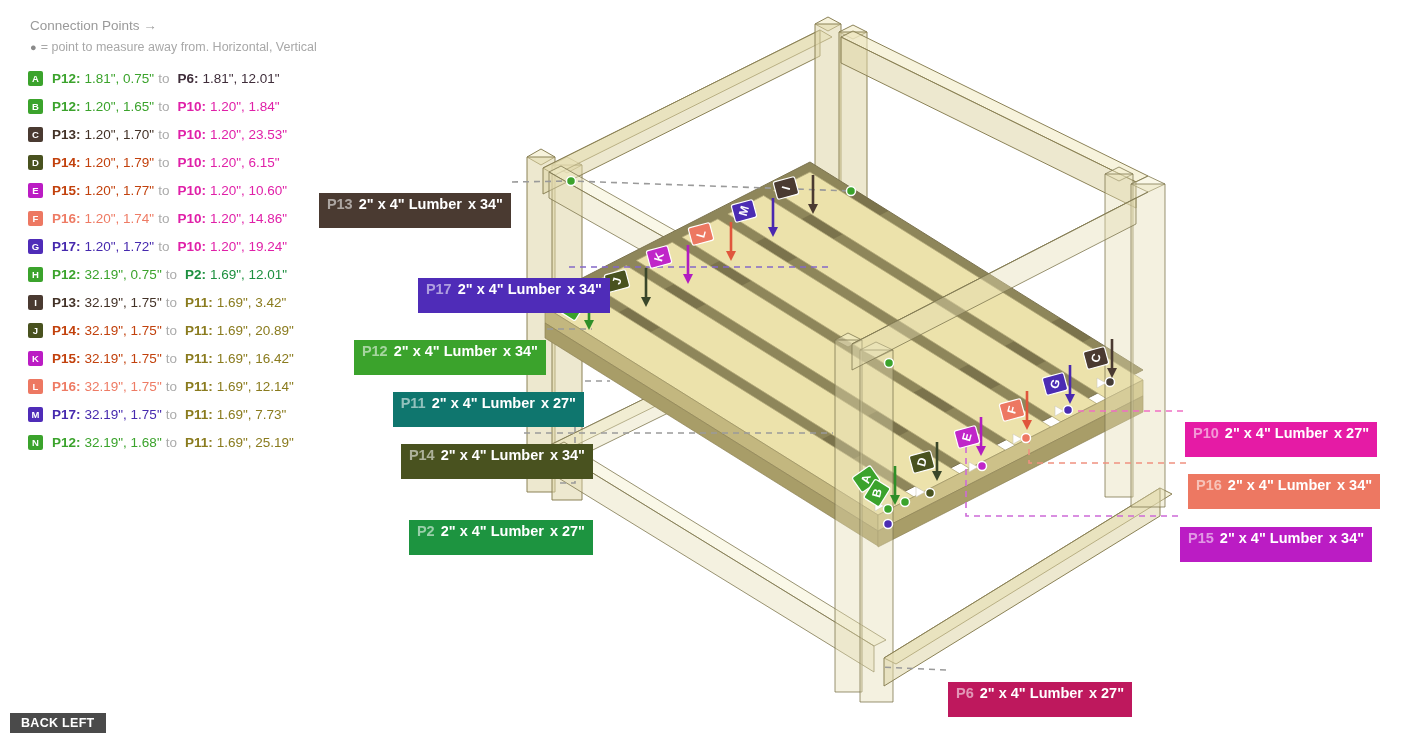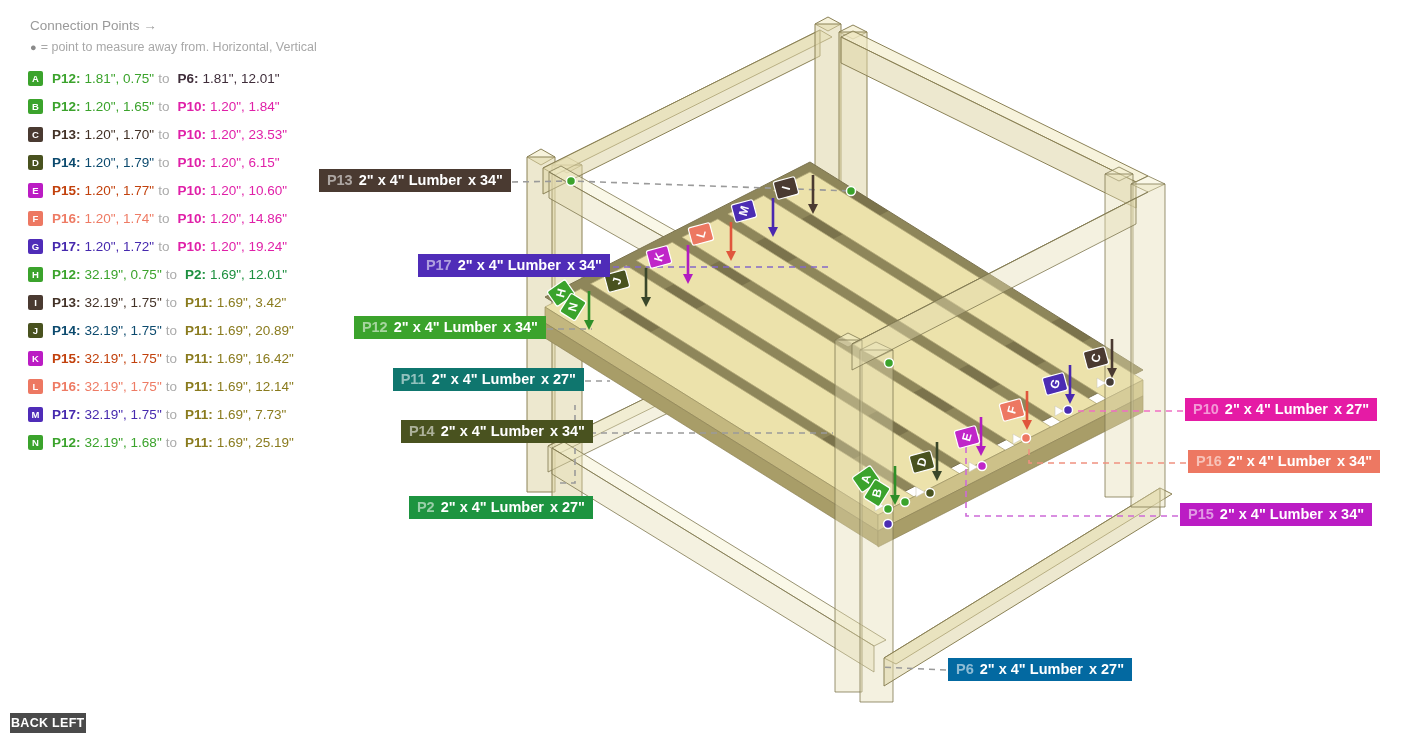--- a/index.html
+++ b/index.html
@@ -11,35 +11,35 @@
   .note .bullet{color:#8a8a8a;font-size:11px;margin-right:4px;}
   
   .legend{position:absolute;left:28px;top:64px;}
   .lrow{height:28px;display:flex;align-items:center;font-size:13.5px;white-space:nowrap;}
   .badge{display:inline-flex;align-items:center;justify-content:center;width:15px;height:15px;
          border-radius:2px;color:#fff;font-weight:bold;font-size:9.5px;margin-right:9px;}
   .pname{font-weight:bold;margin-right:4px;}
   .pval{margin-right:4px;}
   .to{color:#ababab;margin-right:8px;}
   
-  .c-green{color:#3ba32c}.c-dkgreen{color:#1d8f3f}.c-olive{color:#8a7b1e}.c-dkolive{color:#0c4a6e}
+  .c-green{color:#3ba32c}.c-dkgreen{color:#1d8f3f}.c-olive{color:#8a7b1e}.c-dkolive{color:#c2410c}
   .c-brown{color:#433227}.c-plum{color:#3f2d3a}.c-magenta{color:#e020a8}.c-pmag{color:#c2410c}
   .c-indigo{color:#4629ae}.c-salmon{color:#ee7b64}
   
   .bg-green{background:#3ba32c}.bg-dkgreen{background:#1d9440}.bg-olive{background:#0f766e}
-  .bg-dkolive{background:#49521f}.bg-brown{background:#4a3a31}.bg-plum{background:#0369a1}
+  .bg-dkolive{background:#49521f}.bg-brown{background:#4a3a31}.bg-plum{background:#be185d}
   .bg-magenta{background:#e51ba5}.bg-pmag{background:#bb1cc4}.bg-indigo{background:#4f2cb8}
   .bg-salmon{background:#ed7862}
   
-  .plabel{position:absolute;display:flex;gap:6px;align-items:flex-end;padding:3px 8px 4px;
-          font-size:14.5px;font-weight:bold;color:#fff;white-space:nowrap;}
+  .plabel{position:absolute;display:flex;gap:6px;align-items:flex-end;padding:3px 8px 16px;
+          font-size:14.5px;font-weight:bold;color:#fff;white-space:nowrap;margin-top:24px;}
   .pl-id{color:rgba(255,255,255,.55);}
   
   .viewtag{position:absolute;left:10px;top:713px;background:#4a4a4a;color:#fff;
-           font-weight:bold;font-size:12.5px;padding:3px 1px;letter-spacing:.3px;}
+           font-weight:bold;font-size:12.5px;padding:3px 11px;letter-spacing:.3px;}
   
   #model{position:absolute;left:0;top:0;}
   .lum-front{fill:rgba(223,213,168,.55);stroke:#8b8257;stroke-width:1;}
   .lum-top{fill:rgba(242,235,198,.62);stroke:#8b8257;stroke-width:1;}
   .lum-ghost{fill:rgba(228,220,178,.40);stroke:rgba(128,120,80,.8);stroke-width:1;}
   .lum-ghost-top{fill:rgba(245,239,205,.45);stroke:rgba(128,120,80,.8);stroke-width:1;}
   .slat{fill:#ece2ab;stroke:#b3a878;stroke-width:.8;}
   .dash{fill:none;stroke-width:1.6;stroke-dasharray:6 5;}
   .badge-r{stroke:#fff;stroke-width:1.2;}
   .badge-t{fill:#fff;font-weight:bold;font-size:12px;text-anchor:middle;

